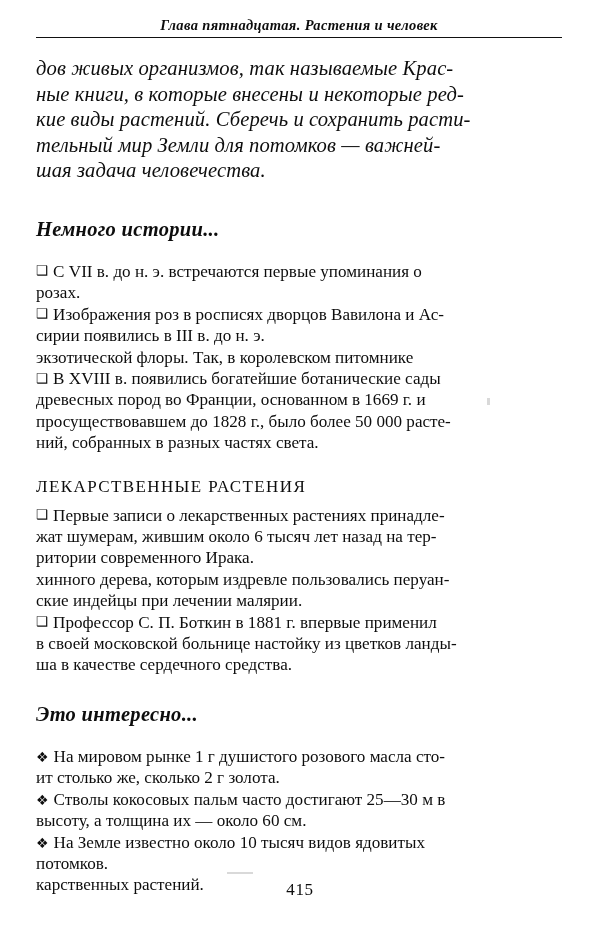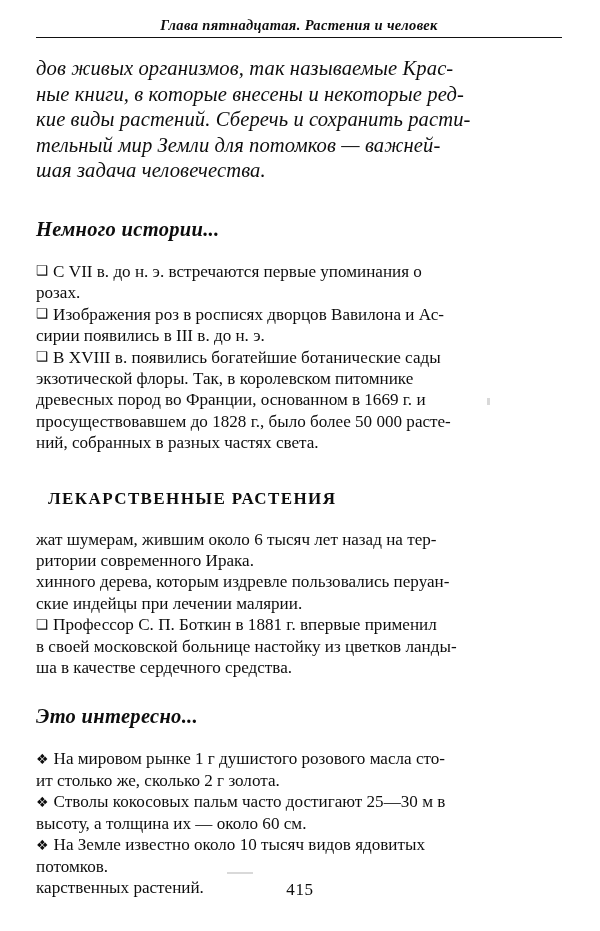--- a/index.html
+++ b/index.html
@@ -81,25 +81,25 @@
   
   .section-title {
     font-weight: bold;
     font-style: italic;
     font-size: 20.5px;
     line-height: 24px;
     margin: 0;
     letter-spacing: 0.3px;
   }
   .subsection-title {
-    font-weight: bold;
+    font-weight: normal;
     font-size: 17px;
     line-height: 20px;
     letter-spacing: 1.4px;
-    margin: 12px;
+    margin: 0;
   }
 
   
   .blk {
     font-size: 17.1px;
     line-height: 21.4px;
     margin: 0;
   }
   .blk .ln {
     display: block;
@@ -190,41 +190,44 @@
 
     <div class="blk">
       <span class="ln just">
         <span><span class="bullet sq">❑</span><span>Изображения роз в росписях дворцов Вавилона и Ас-</span></span>
       </span>
       <span class="ln"><span>сирии появились в III в. до н. э.</span></span>
     </div>
 
     <div class="blk">
       <span class="ln just">
+          <span>экзотической флоры. Так, в королевском питомнике</span>
+        </span>
+      <span class="ln just">
         <span><span class="bullet sq">❑</span><span>В XVIII в. появились богатейшие ботанические сады</span></span>
       </span>
       <span class="ln just">
-          <span>экзотической флоры. Так, в королевском питомнике</span>
-        </span>
-      <span class="ln just">
           <span>древесных пород во Франции, основанном в 1669 г. и</span>
         </span>
       <span class="ln just">
           <span>просуществовавшем до 1828 г., было более 50 000 расте-</span>
         </span>
       <span class="ln"><span>ний, собранных в разных частях света.</span></span>
     </div>
 
     <div class="sp-list-to-sub"></div>
 
     <h3 class="subsection-title">ЛЕКАРСТВЕННЫЕ РАСТЕНИЯ</h3>
 
     <div class="sp-sub-to-list"></div>
 
     <div class="blk">
+      <span class="ln just">
+        <span><span class="bullet sq">❑</span><span>Первые записи о лекарственных растениях принадле-</span></span>
+      </span>
       <span class="ln just">
           <span>жат шумерам, жившим около 6 тысяч лет назад на тер-</span>
         </span>
       <span class="ln"><span>ритории современного Ирака.</span></span>
     </div>
 
     <div class="blk">
       <span class="ln just">
           <span>хинного дерева, которым издревле пользовались перуан-</span>
         </span>

